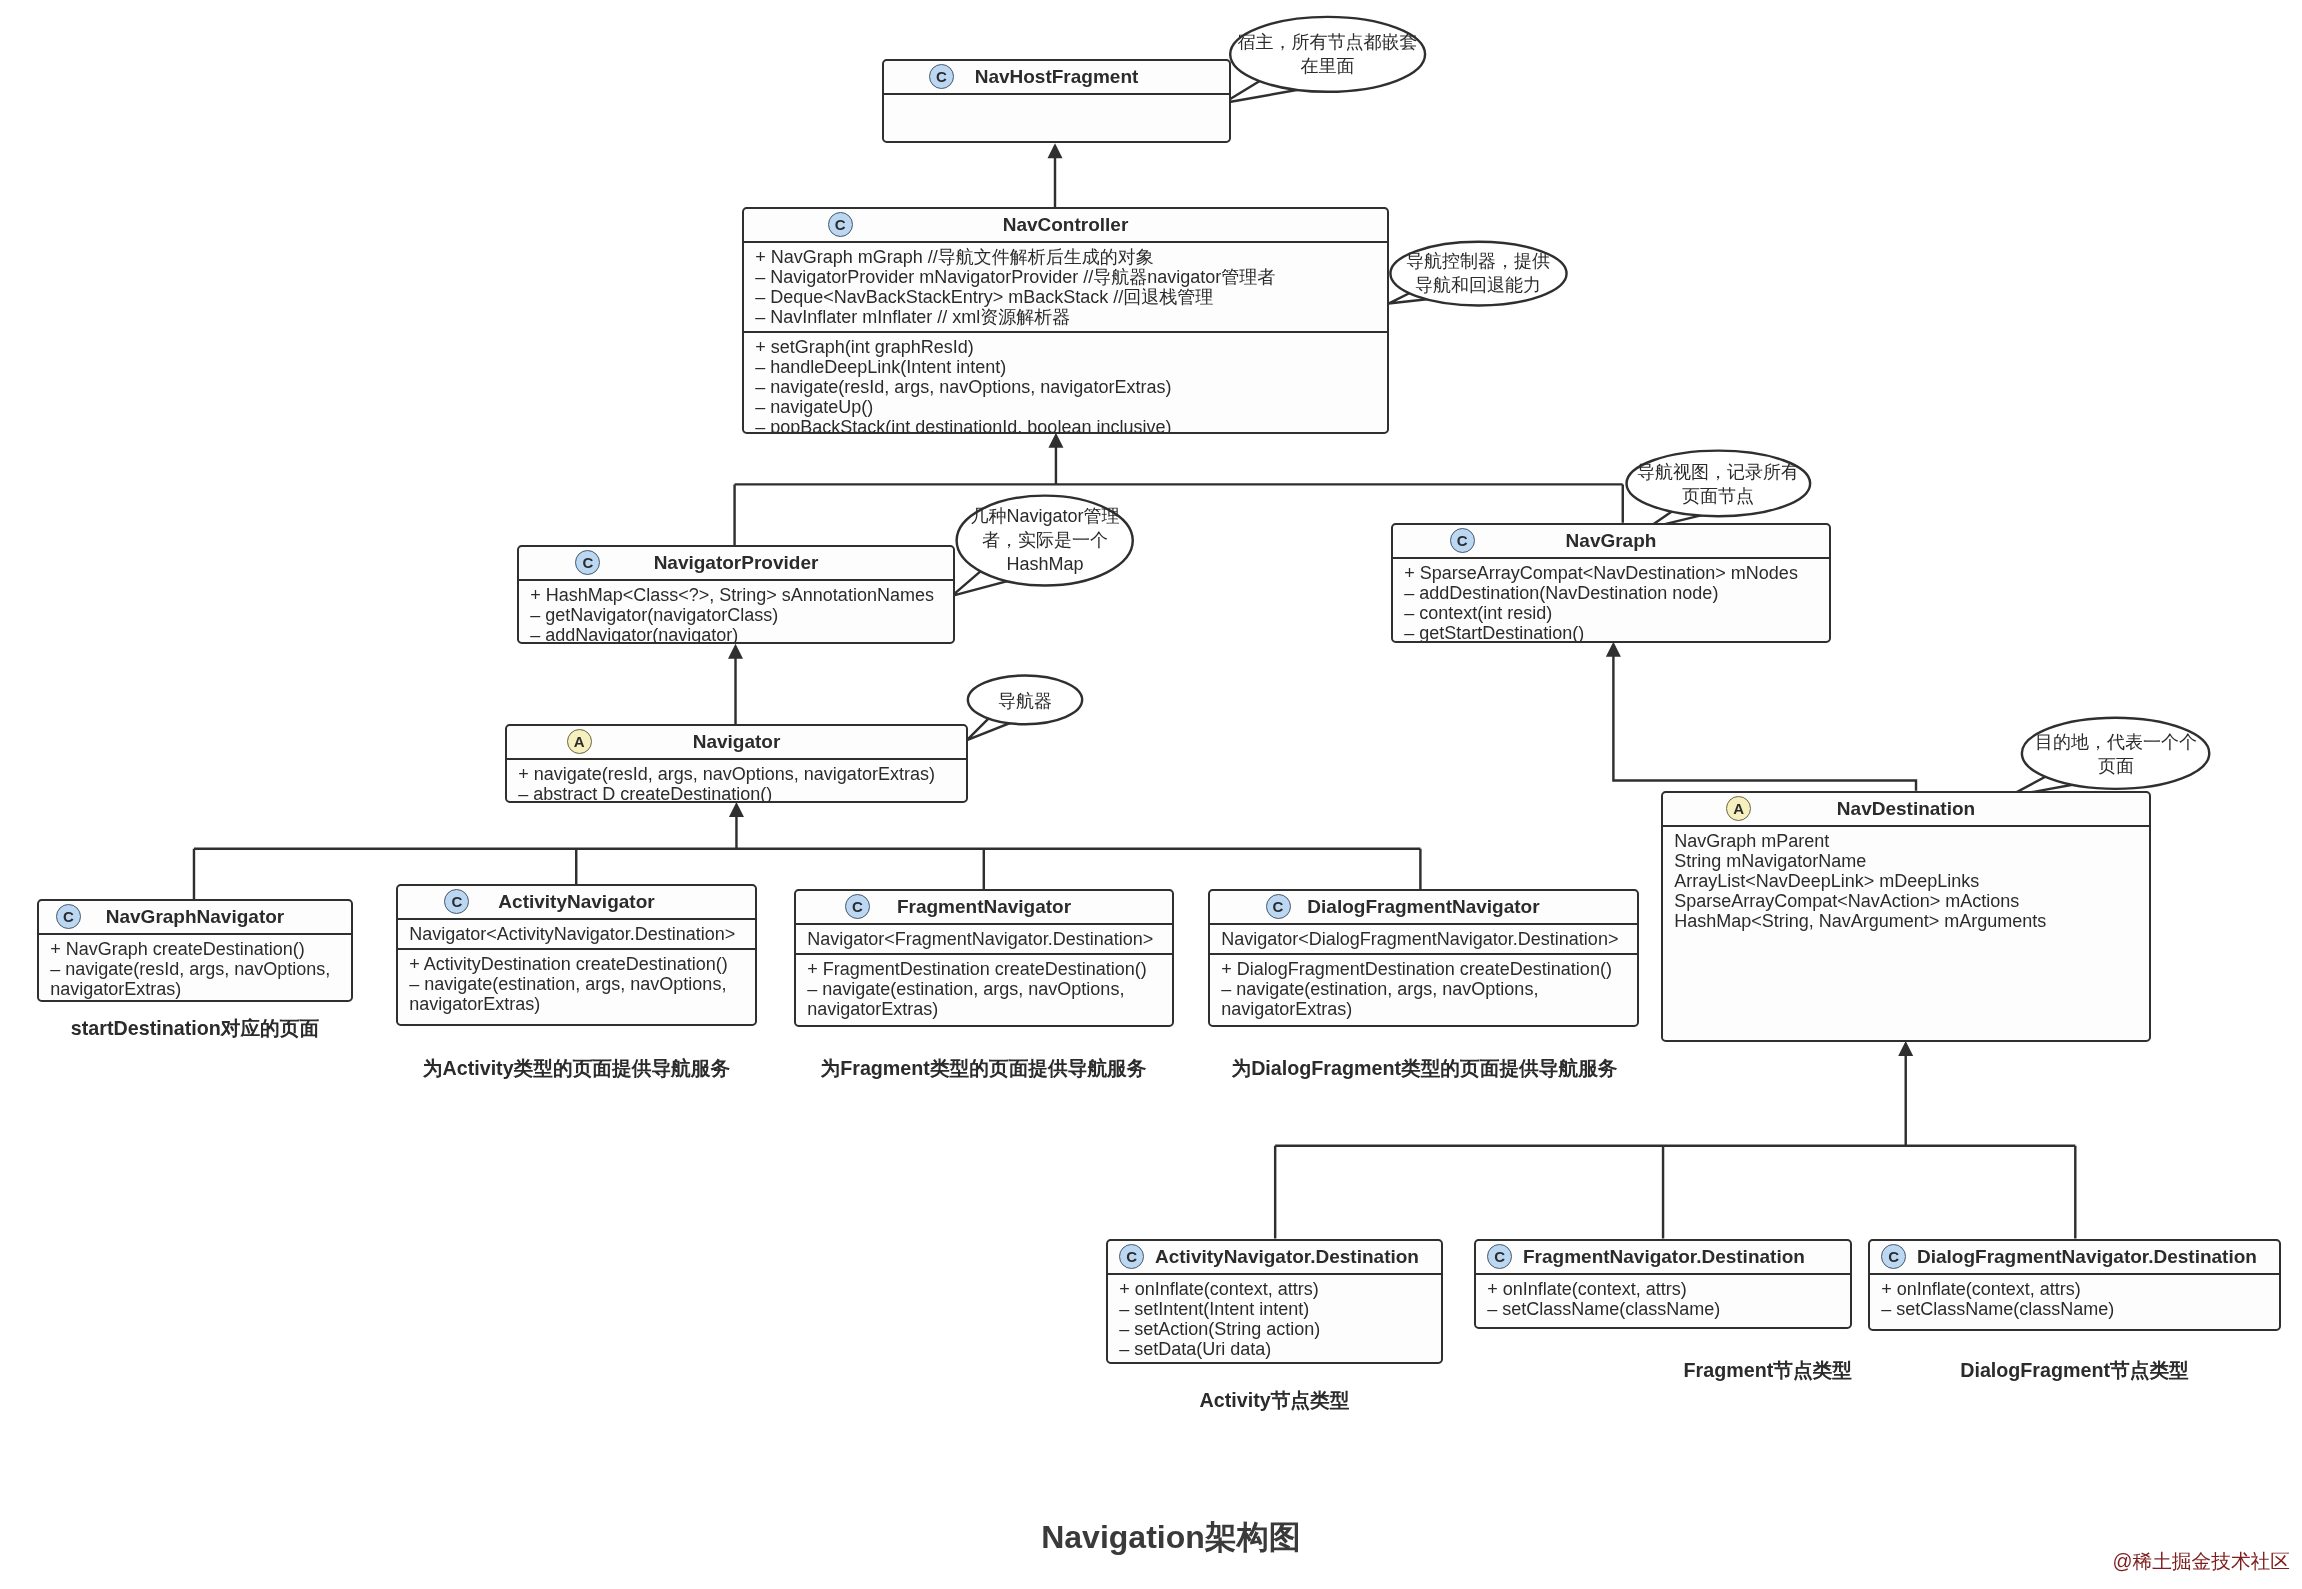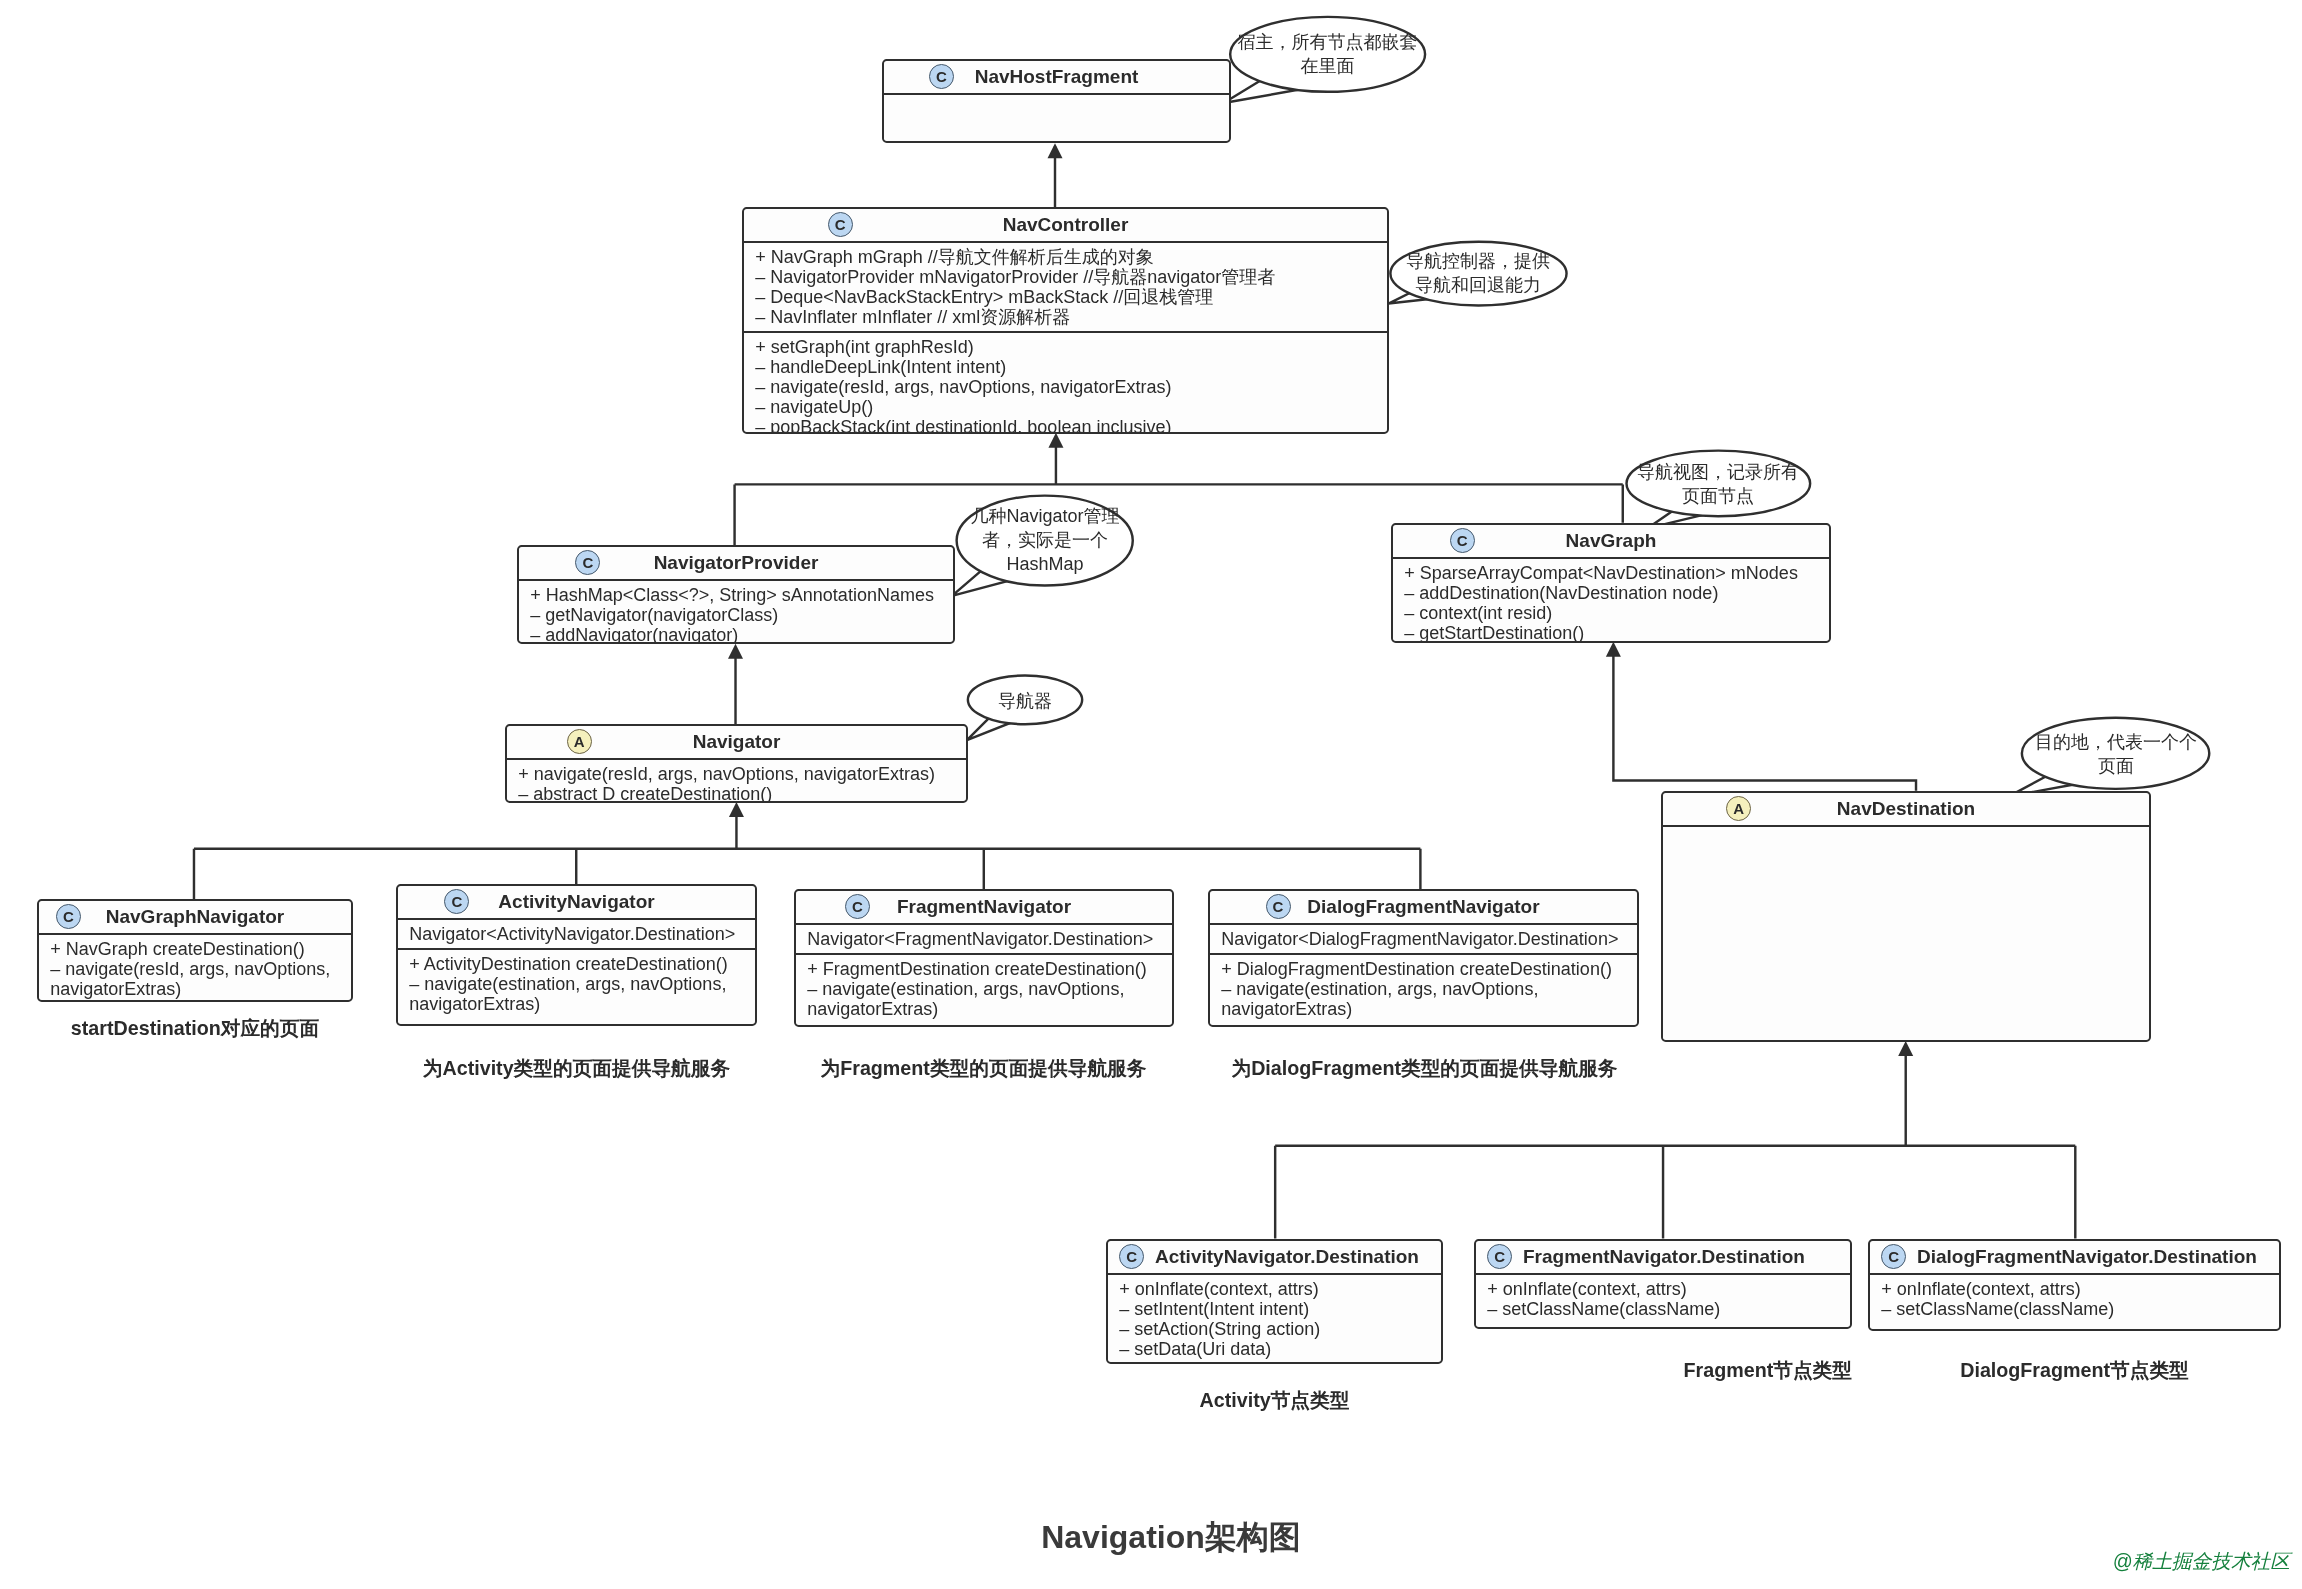--- a/index.html
+++ b/index.html
@@ -19,21 +19,21 @@
   .uml.tight .badge{left:11.2px;}
   .uml.tight .hdr{justify-content:flex-start;padding-left:47px;}
   .sec{padding:3.7px 11.2px 4.7px 11.2px;font-size:18px;line-height:20px;}
   .sec + .sec{border-top:2.8px solid #2f2f2f;}
   .line{white-space:normal;}
   .caption{position:absolute;text-align:center;font-size:19.7px;font-weight:bold;color:#2b2b2b;}
   .callout-text{position:absolute;text-align:center;font-size:18px;line-height:24px;
                 white-space:pre-line;color:#2b2b2b;}
   .diagram-title{position:absolute;left:843px;top:1516px;width:656px;text-align:center;
                  font-size:32px;font-weight:bold;color:#3a3a3a;}
-  .watermark{position:absolute;right:13px;top:1548px;font-size:19.7px;color:#15803d;font-style:italic;}
+  .watermark{position:absolute;right:13px;top:1548px;font-size:19.7px;color:#7f1d1d;}
 </style>
 </head>
 <body>
 
 <div id="canvas">
 
   <svg class="layer" viewBox="0 0 2458 1696" width="2303" height="1589">
     <g stroke="#2f2f2f" stroke-width="2.6" fill="none">
 
       <path d="M1126 221 V156"></path>
@@ -148,20 +148,27 @@
       <div class="line">+  navigate(resId, args, navOptions, navigatorExtras)</div>
       <div class="line">–  abstract D createDestination()</div>
     </div>
   </div>
 
   <div class="uml" style="left:1661px;top:791px;width:490px;height:251px;">
     <div class="hdr">
       <span class="badge a">A</span>
       <span>NavDestination</span>
     </div>
+    <div class="sec">
+      <div class="line">NavGraph mParent</div>
+      <div class="line">String mNavigatorName</div>
+      <div class="line">ArrayList&lt;NavDeepLink&gt; mDeepLinks</div>
+      <div class="line">SparseArrayCompat&lt;NavAction&gt; mActions</div>
+      <div class="line">HashMap&lt;String, NavArgument&gt; mArguments</div>
+    </div>
   </div>
 
   <div class="uml" style="left:37px;top:899px;width:316px;height:103px;">
     <div class="hdr">
       <span class="badge c" style="left:17px;">C</span>
       <span>NavGraphNavigator</span>
     </div>
     <div class="sec">
       <div class="line">+ NavGraph createDestination()</div>
       <div class="line">–  navigate(resId, args, navOptions, navigatorExtras)</div>

